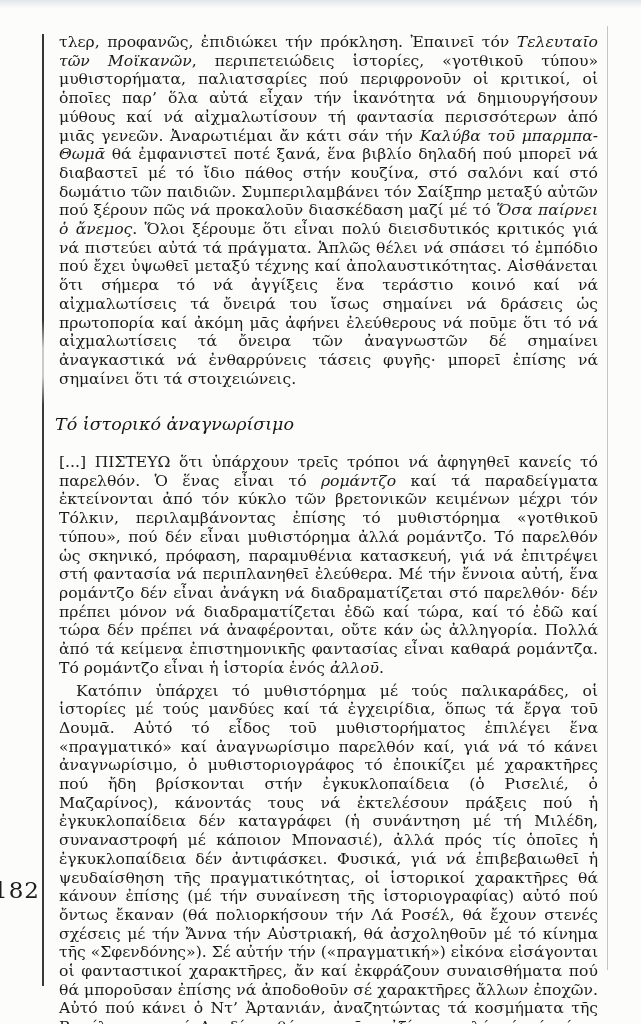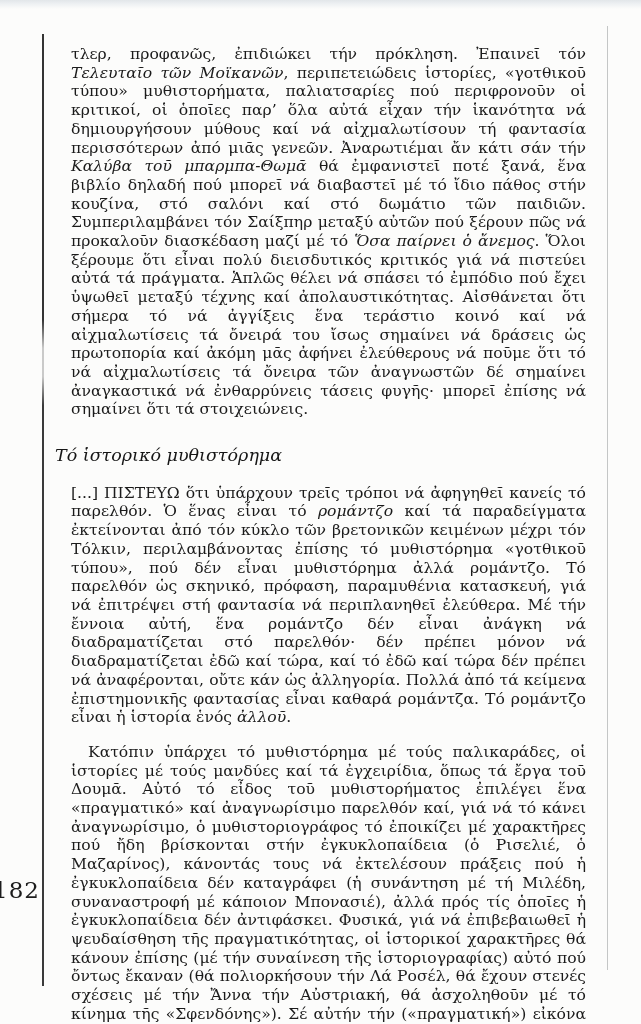--- a/index.html
+++ b/index.html
@@ -41,21 +41,21 @@
     font-size:23px; letter-spacing:1px; color:#1c1c1c;
   }
   .text-column {
     position:absolute; left:55px; top:29px;
     width:547px;
     font-size:15.6px;
     line-height:18.7px;
     text-align:justify;
     color:#1b1b1b;
   }
-  .text-column p { margin:16px; }
+  .text-column p { margin:4px; }
   .text-column p.indent { text-indent:17px; }
   .heading {
     font-style:italic;
     font-weight:normal;
     font-size:17.5px;
     margin:27px 0 19px 0;
     text-align:left;
     color:#161616;
   }
   .it { font-style:italic; }
@@ -63,17 +63,17 @@
 </head>
 <body>
 
 <div class="page">
   <div class="scan-edge-top"></div>
   <div class="rule-left"></div>
   <div class="rule-right"></div>
   <div class="page-number">182</div>
   <div class="text-column" id="text-column">
       <p class="para"><span>τλερ, προφανῶς, ἐπιδιώκει τήν πρόκληση. Ἐπαινεῖ τόν </span><span class="it">Τελευταῖο τῶν Μοϊκανῶν</span><span>, περιπετειώδεις ἱστορίες, «γοτθικοῦ τύπου» μυθιστορήματα, παλιατσαρίες πού περιφρονοῦν οἱ κριτικοί, οἱ ὁποῖες παρ’ ὅλα αὐτά εἶχαν τήν ἱκανότητα νά δημιουργήσουν μύθους καί νά αἰχμαλωτίσουν τή φαντασία περισσότερων ἀπό μιᾶς γενεῶν. Ἀναρωτιέμαι ἄν κάτι σάν τήν </span><span class="it">Καλύβα τοῦ μπαρμπα-Θωμᾶ</span><span> θά ἐμφανιστεῖ ποτέ ξανά, ἕνα βιβλίο δηλαδή πού μπορεῖ νά διαβαστεῖ μέ τό ἴδιο πάθος στήν κουζίνα, στό σαλόνι καί στό δωμάτιο τῶν παιδιῶν. Συμπεριλαμβάνει τόν Σαίξπηρ μεταξύ αὐτῶν πού ξέρουν πῶς νά προκαλοῦν διασκέδαση μαζί μέ τό </span><span class="it">Ὅσα παίρνει ὁ ἄνεμος</span><span>. Ὅλοι ξέρουμε ὅτι εἶναι πολύ διεισδυτικός κριτικός γιά νά πιστεύει αὐτά τά πράγματα. Ἁπλῶς θέλει νά σπάσει τό ἐμπόδιο πού ἔχει ὑψωθεῖ μεταξύ τέχνης καί ἀπολαυστικότητας. Αἰσθάνεται ὅτι σήμερα τό νά ἀγγίξεις ἕνα τεράστιο κοινό καί νά αἰχμαλωτίσεις τά ὄνειρά του ἴσως σημαίνει νά δράσεις ὡς πρωτοπορία καί ἀκόμη μᾶς ἀφήνει ἐλεύθερους νά ποῦμε ὅτι τό νά αἰχμαλωτίσεις τά ὄνειρα τῶν ἀναγνωστῶν δέ σημαίνει ἀναγκαστικά νά ἐνθαρρύνεις τάσεις φυγῆς· μπορεῖ ἐπίσης νά σημαίνει ὅτι τά στοιχειώνεις.</span></p>
-      <h2 class="heading">Τό ἱστορικό μυθιστόρημα</h2>
+      <h2 class="heading">Τό ἱστορικό ἀναγνωρίσιμο</h2>
       <p class="para"><span>[...] ΠΙΣΤΕΥΩ ὅτι ὑπάρχουν τρεῖς τρόποι νά ἀφηγηθεῖ κανείς τό παρελθόν. Ὁ ἕνας εἶναι τό </span><span class="it">ρομάντζο</span><span> καί τά παραδείγματα ἐκτείνονται ἀπό τόν κύκλο τῶν βρετονικῶν κειμένων μέχρι τόν Τόλκιν, περιλαμβάνοντας ἐπίσης τό μυθιστόρημα «γοτθικοῦ τύπου», πού δέν εἶναι μυθιστόρημα ἀλλά ρομάντζο. Τό παρελθόν ὡς σκηνικό, πρόφαση, παραμυθένια κατασκευή, γιά νά ἐπιτρέψει στή φαντασία νά περιπλανηθεῖ ἐλεύθερα. Μέ τήν ἔννοια αὐτή, ἕνα ρομάντζο δέν εἶναι ἀνάγκη νά διαδραματίζεται στό παρελθόν· δέν πρέπει μόνον νά διαδραματίζεται ἐδῶ καί τώρα, καί τό ἐδῶ καί τώρα δέν πρέπει νά ἀναφέρονται, οὔτε κάν ὡς ἀλληγορία. Πολλά ἀπό τά κείμενα ἐπιστημονικῆς φαντασίας εἶναι καθαρά ρομάντζα. Τό ρομάντζο εἶναι ἡ ἱστορία ἑνός </span><span class="it">ἀλλοῦ</span><span>.</span></p>
       <p class="para indent"><span>Κατόπιν ὑπάρχει τό μυθιστόρημα μέ τούς παλικαράδες, οἱ ἱστορίες μέ τούς μανδύες καί τά ἐγχειρίδια, ὅπως τά ἔργα τοῦ Δουμᾶ. Αὐτό τό εἶδος τοῦ μυθιστορήματος ἐπιλέγει ἕνα «πραγματικό» καί ἀναγνωρίσιμο παρελθόν καί, γιά νά τό κάνει ἀναγνωρίσιμο, ὁ μυθιστοριογράφος τό ἐποικίζει μέ χαρακτῆρες πού ἤδη βρίσκονται στήν ἐγκυκλοπαίδεια (ὁ Ρισελιέ, ὁ Μαζαρίνος), κάνοντάς τους νά ἐκτελέσουν πράξεις πού ἡ ἐγκυκλοπαίδεια δέν καταγράφει (ἡ συνάντηση μέ τή Μιλέδη, συναναστροφή μέ κάποιον Μπονασιέ), ἀλλά πρός τίς ὁποῖες ἡ ἐγκυκλοπαίδεια δέν ἀντιφάσκει. Φυσικά, γιά νά ἐπιβεβαιωθεῖ ἡ ψευδαίσθηση τῆς πραγματικότητας, οἱ ἱστορικοί χαρακτῆρες θά κάνουν ἐπίσης (μέ τήν συναίνεση τῆς ἱστοριογραφίας) αὐτό πού ὄντως ἔκαναν (θά πολιορκήσουν τήν Λά Ροσέλ, θά ἔχουν στενές σχέσεις μέ τήν Ἄννα τήν Αὐστριακή, θά ἀσχοληθοῦν μέ τό κίνημα τῆς «Σφενδόνης»). Σέ αὐτήν τήν («πραγματική») εἰκόνα εἰσάγονται οἱ φανταστικοί χαρακτῆρες, ἄν καί ἐκφράζουν συναισθήματα πού θά μποροῦσαν ἐπίσης νά ἀποδοθοῦν σέ χαρακτῆρες ἄλλων ἐποχῶν. Αὐτό πού κάνει ὁ Ντ’ Ἀρτανιάν, ἀναζητώντας τά κοσμήματα τῆς Βασίλισσας στό Λονδίνο, θά μποροῦσε ἐξίσου καλά νά τό κάνει στόν 15ο αἰώνα ἤ στό 18ο. Δέν εἶναι ἀναγκαῖο νά ζεῖ κανείς στό 17ο αἰώνα γιά νά ἔχει τήν ψυχολογία τοῦ Ντ’ Ἀρτανιάν.[...]</span></p>
     </div>
 </div>
 
 </body></html>

